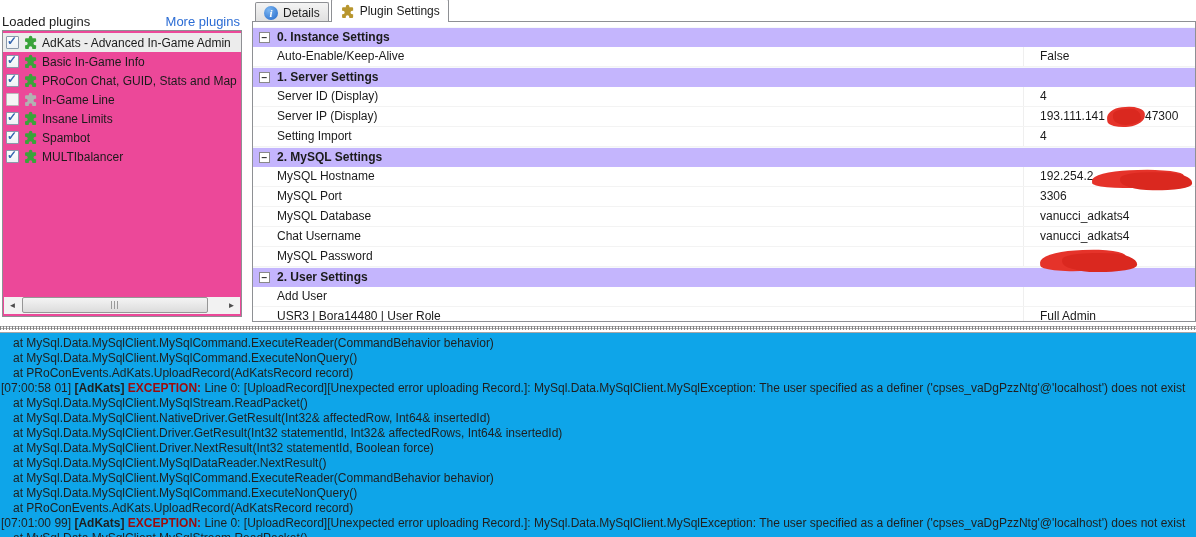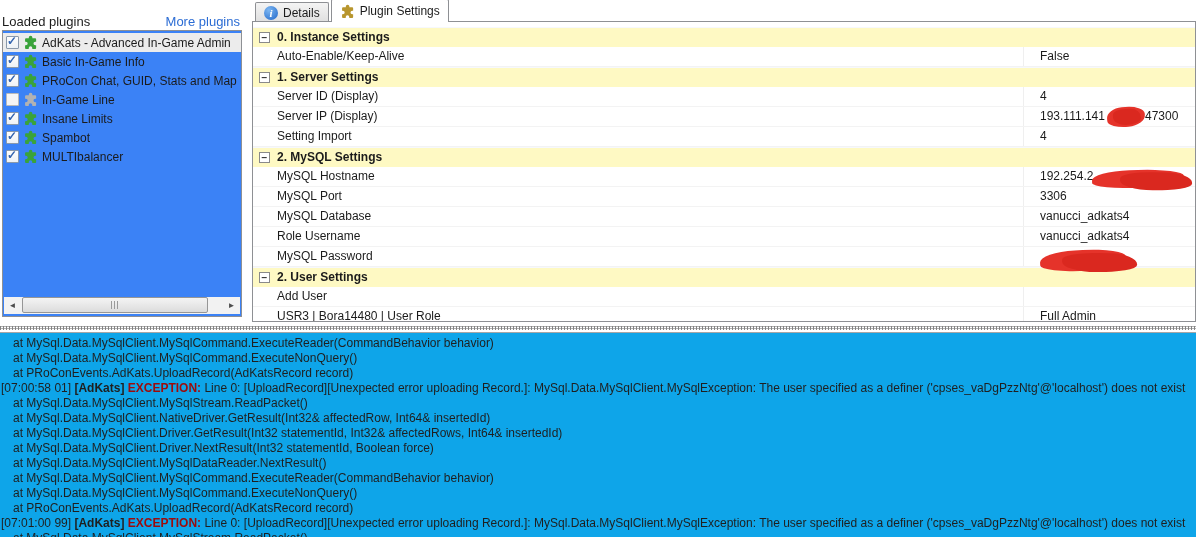--- a/index.html
+++ b/index.html
@@ -7,21 +7,21 @@
     width:1196px;height:537px;overflow:hidden;background:#fff;
     font-family:"Liberation Sans",sans-serif;font-size:12px;color:#1b1b1b;
     position:relative;
   }
   
   .plugins-panel{position:absolute;left:0;top:12px;width:246px;height:312px;}
   .plugins-header{display:flex;justify-content:space-between;align-items:flex-start;
     padding:2px 6px 0 2px;font-size:13px;}
   .more-link{color:#2b6cd4;text-decoration:none;cursor:pointer;}
   .plugins-listbox{position:absolute;left:2px;top:18px;width:240px;height:287px;
-    border:1px solid #8e9094;background:#3b82f6;overflow:hidden;padding-top:2px;box-sizing:border-box;}
+    border:1px solid #8e9094;background:#ec4899;overflow:hidden;padding-top:2px;box-sizing:border-box;}
   .pitem{height:19px;display:flex;align-items:center;gap:4px;padding-left:3px;
     white-space:nowrap;overflow:hidden;cursor:default;}
   .pitem.selected{background:#ececec;}
   .cbx{width:13px;height:13px;box-sizing:border-box;border:1px solid #8a99ab;flex:0 0 13px;
     background:linear-gradient(#fefefe,#eef2f6);position:relative;border-radius:1px;}
   .cbx.checked::after{content:attr(data-glyph);position:absolute;left:0px;top:-3px;
     color:#3565b0;font-size:12px;font-weight:bold;}
   .cbx.disabled{border-color:#b9b9b9;background:#f5f5f5;}
   .picon{width:15px;height:15px;flex:0 0 15px;color:#3aa33a;display:inline-block;}
   .pitem.disabled .picon{color:#b2b2b2;}
@@ -48,21 +48,21 @@
   .info-ic{width:14px;height:14px;border-radius:50%;
     background:radial-gradient(circle at 35% 30%,#7db7f2,#1f66c9);color:#fff;
     font-family:"Liberation Serif",serif;font-weight:bold;font-style:italic;font-size:11px;
     display:flex;align-items:center;justify-content:center;}
   .puz-ic{width:15px;height:15px;display:inline-block;color:#b8962e;}
   .puz-ic svg{width:15px;height:15px;display:block;}
   .settings-panel{position:absolute;left:0;top:21px;right:0;bottom:0;
     border:1px solid #8e9094;background:#fff;overflow:hidden;z-index:2;box-sizing:border-box;}
   .settings-rows{padding-top:5px;}
   .srow{height:19px;line-height:19px;position:relative;white-space:nowrap;}
-  .srow.section{background:#fef9c3;font-weight:bold;border-top:1px solid #f6f8fc;}
+  .srow.section{background:#c4b5fd;font-weight:bold;border-top:1px solid #f6f8fc;}
   .expander{display:inline-block;width:11px;height:11px;line-height:9px;text-align:center;
     box-sizing:border-box;border:1px solid #898989;background:#fff;font-size:10px;
     margin:0 7px 0 6px;vertical-align:middle;cursor:pointer;color:#333;}
   .srow.setting{border-bottom:1px solid #f3f3f3;}
   .set-label{padding-left:24px;}
   .set-value{position:absolute;left:770px;top:0;bottom:0;right:0;padding-left:16px;
     border-left:1px solid #efefef;z-index:2;}
   
   .scrib{display:inline-block;background:#e5332a;vertical-align:middle;position:relative;z-index:5;
     border-radius:45% 55% 50% 60%/55% 45% 60% 40%;}
@@ -192,21 +192,21 @@
         <div class="srow section"><span class="expander">−</span><span>0. Instance Settings</span></div>
         <div class="srow setting"><span class="set-label">Auto-Enable/Keep-Alive</span><span class="set-value"><span>False</span></span></div>
         <div class="srow section"><span class="expander">−</span><span>1. Server Settings</span></div>
         <div class="srow setting"><span class="set-label">Server ID (Display)</span><span class="set-value"><span>4</span></span></div>
         <div class="srow setting"><span class="set-label">Server IP (Display)</span><span class="set-value"><span>193.111.141</span><span class="scrib scrib-ip"></span><span>47300</span></span></div>
         <div class="srow setting"><span class="set-label">Setting Import</span><span class="set-value"><span>4</span></span></div>
         <div class="srow section"><span class="expander">−</span><span>2. MySQL Settings</span></div>
         <div class="srow setting"><span class="set-label">MySQL Hostname</span><span class="set-value"><span>192.254.2</span><span class="scrib scrib-host"></span></span></div>
         <div class="srow setting"><span class="set-label">MySQL Port</span><span class="set-value"><span>3306</span></span></div>
         <div class="srow setting"><span class="set-label">MySQL Database</span><span class="set-value"><span>vanucci_adkats4</span></span></div>
-        <div class="srow setting"><span class="set-label">Role Username</span><span class="set-value"><span>vanucci_adkats4</span></span></div>
+        <div class="srow setting"><span class="set-label">Chat Username</span><span class="set-value"><span>vanucci_adkats4</span></span></div>
         <div class="srow setting"><span class="set-label">MySQL Password</span><span class="set-value"><span class="scrib scrib-pass"></span></span></div>
         <div class="srow section"><span class="expander">−</span><span>2. User Settings</span></div>
         <div class="srow setting"><span class="set-label">Add User</span><span class="set-value"></span></div>
         <div class="srow setting"><span class="set-label">USR3 | Bora14480 | User Role</span><span class="set-value"><span>Full Admin</span></span></div>
       </div>
   </div>
 </div>
 
 <div class="splitter"></div>
 

